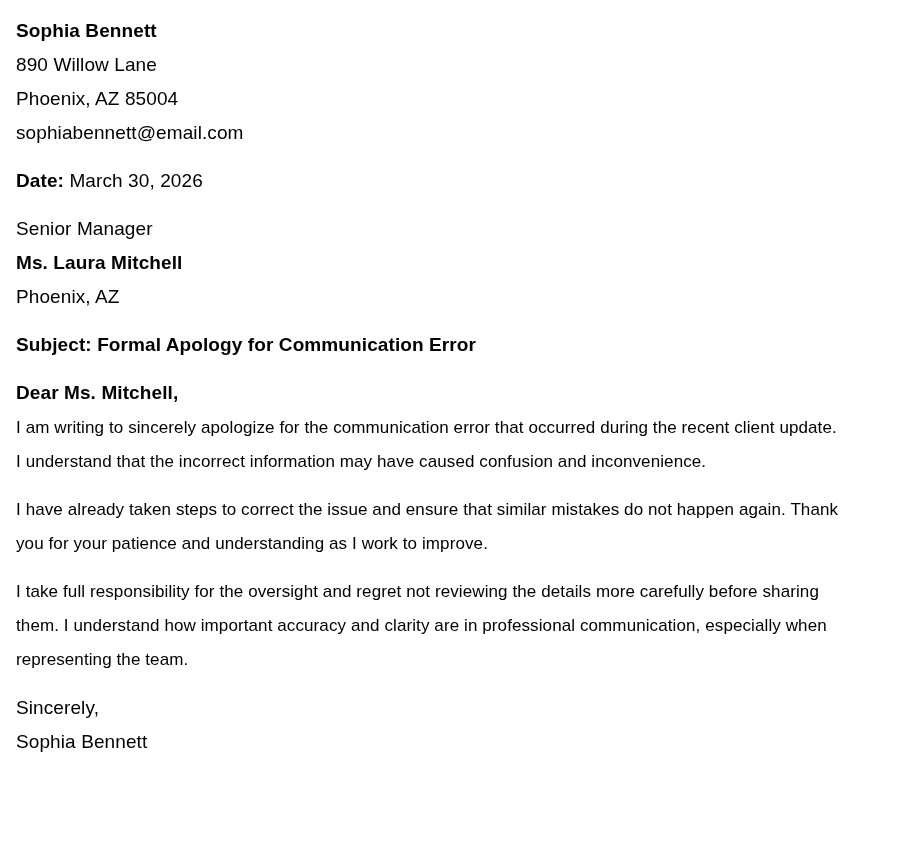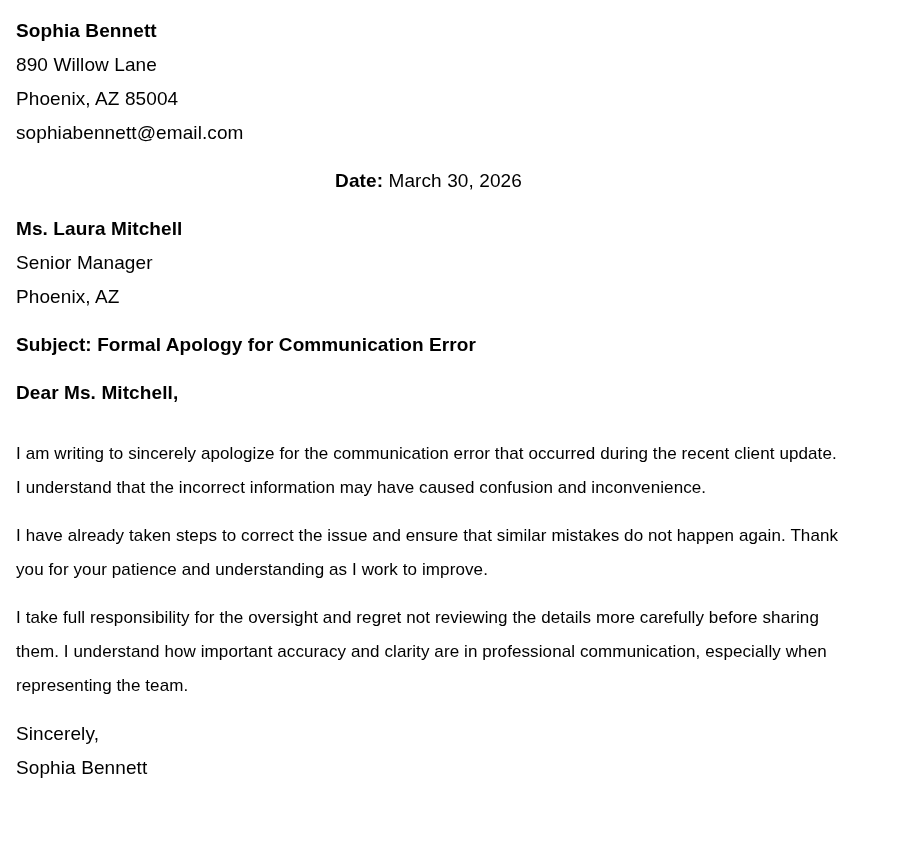--- a/index.html
+++ b/index.html
@@ -39,32 +39,32 @@
   }
 
   .line.bold {
     font-weight: 700;
   }
 
   
   .sender-block { margin-bottom: 14px; }
 
   
-  .date-block { margin-bottom: 14px; text-align: center; }
+  .date-block { margin-bottom: 14px; }
   .date-block .label { font-weight: 700; }
   .date-block .value { font-weight: 400; }
 
   
   .recipient-block { margin-bottom: 14px; }
 
   
   .subject-block { margin-bottom: 14px; }
 
   
-  .salutation-block { margin-bottom: 27px; }
+  .salutation-block { margin-bottom: 1px; }
 
   
   .paragraph {
     font-size: 17px;
     line-height: 34px;
     font-weight: 400;
     letter-spacing: 0.1px;
     margin: 0 0 14px 0;
     max-width: 848px;
     text-align: left;
@@ -86,22 +86,22 @@
     <span class="line">890 Willow Lane</span>
     <span class="line">Phoenix, AZ 85004</span>
     <span class="line">sophiabennett@email.com</span>
   </div>
 
   <div class="block date-block">
     <span class="line"><span class="label">Date:</span><span class="value"> March 30, 2026</span></span>
   </div>
 
   <div class="block recipient-block">
+    <span class="line">Senior Manager</span>
     <span class="line bold">Ms. Laura Mitchell</span>
-    <span class="line">Senior Manager</span>
     <span class="line">Phoenix, AZ</span>
   </div>
 
   <div class="block subject-block">
     <span class="line bold">Subject: Formal Apology for Communication Error</span>
   </div>
 
   <div class="block salutation-block">
     <span class="line bold">Dear Ms. Mitchell,</span>
   </div>

